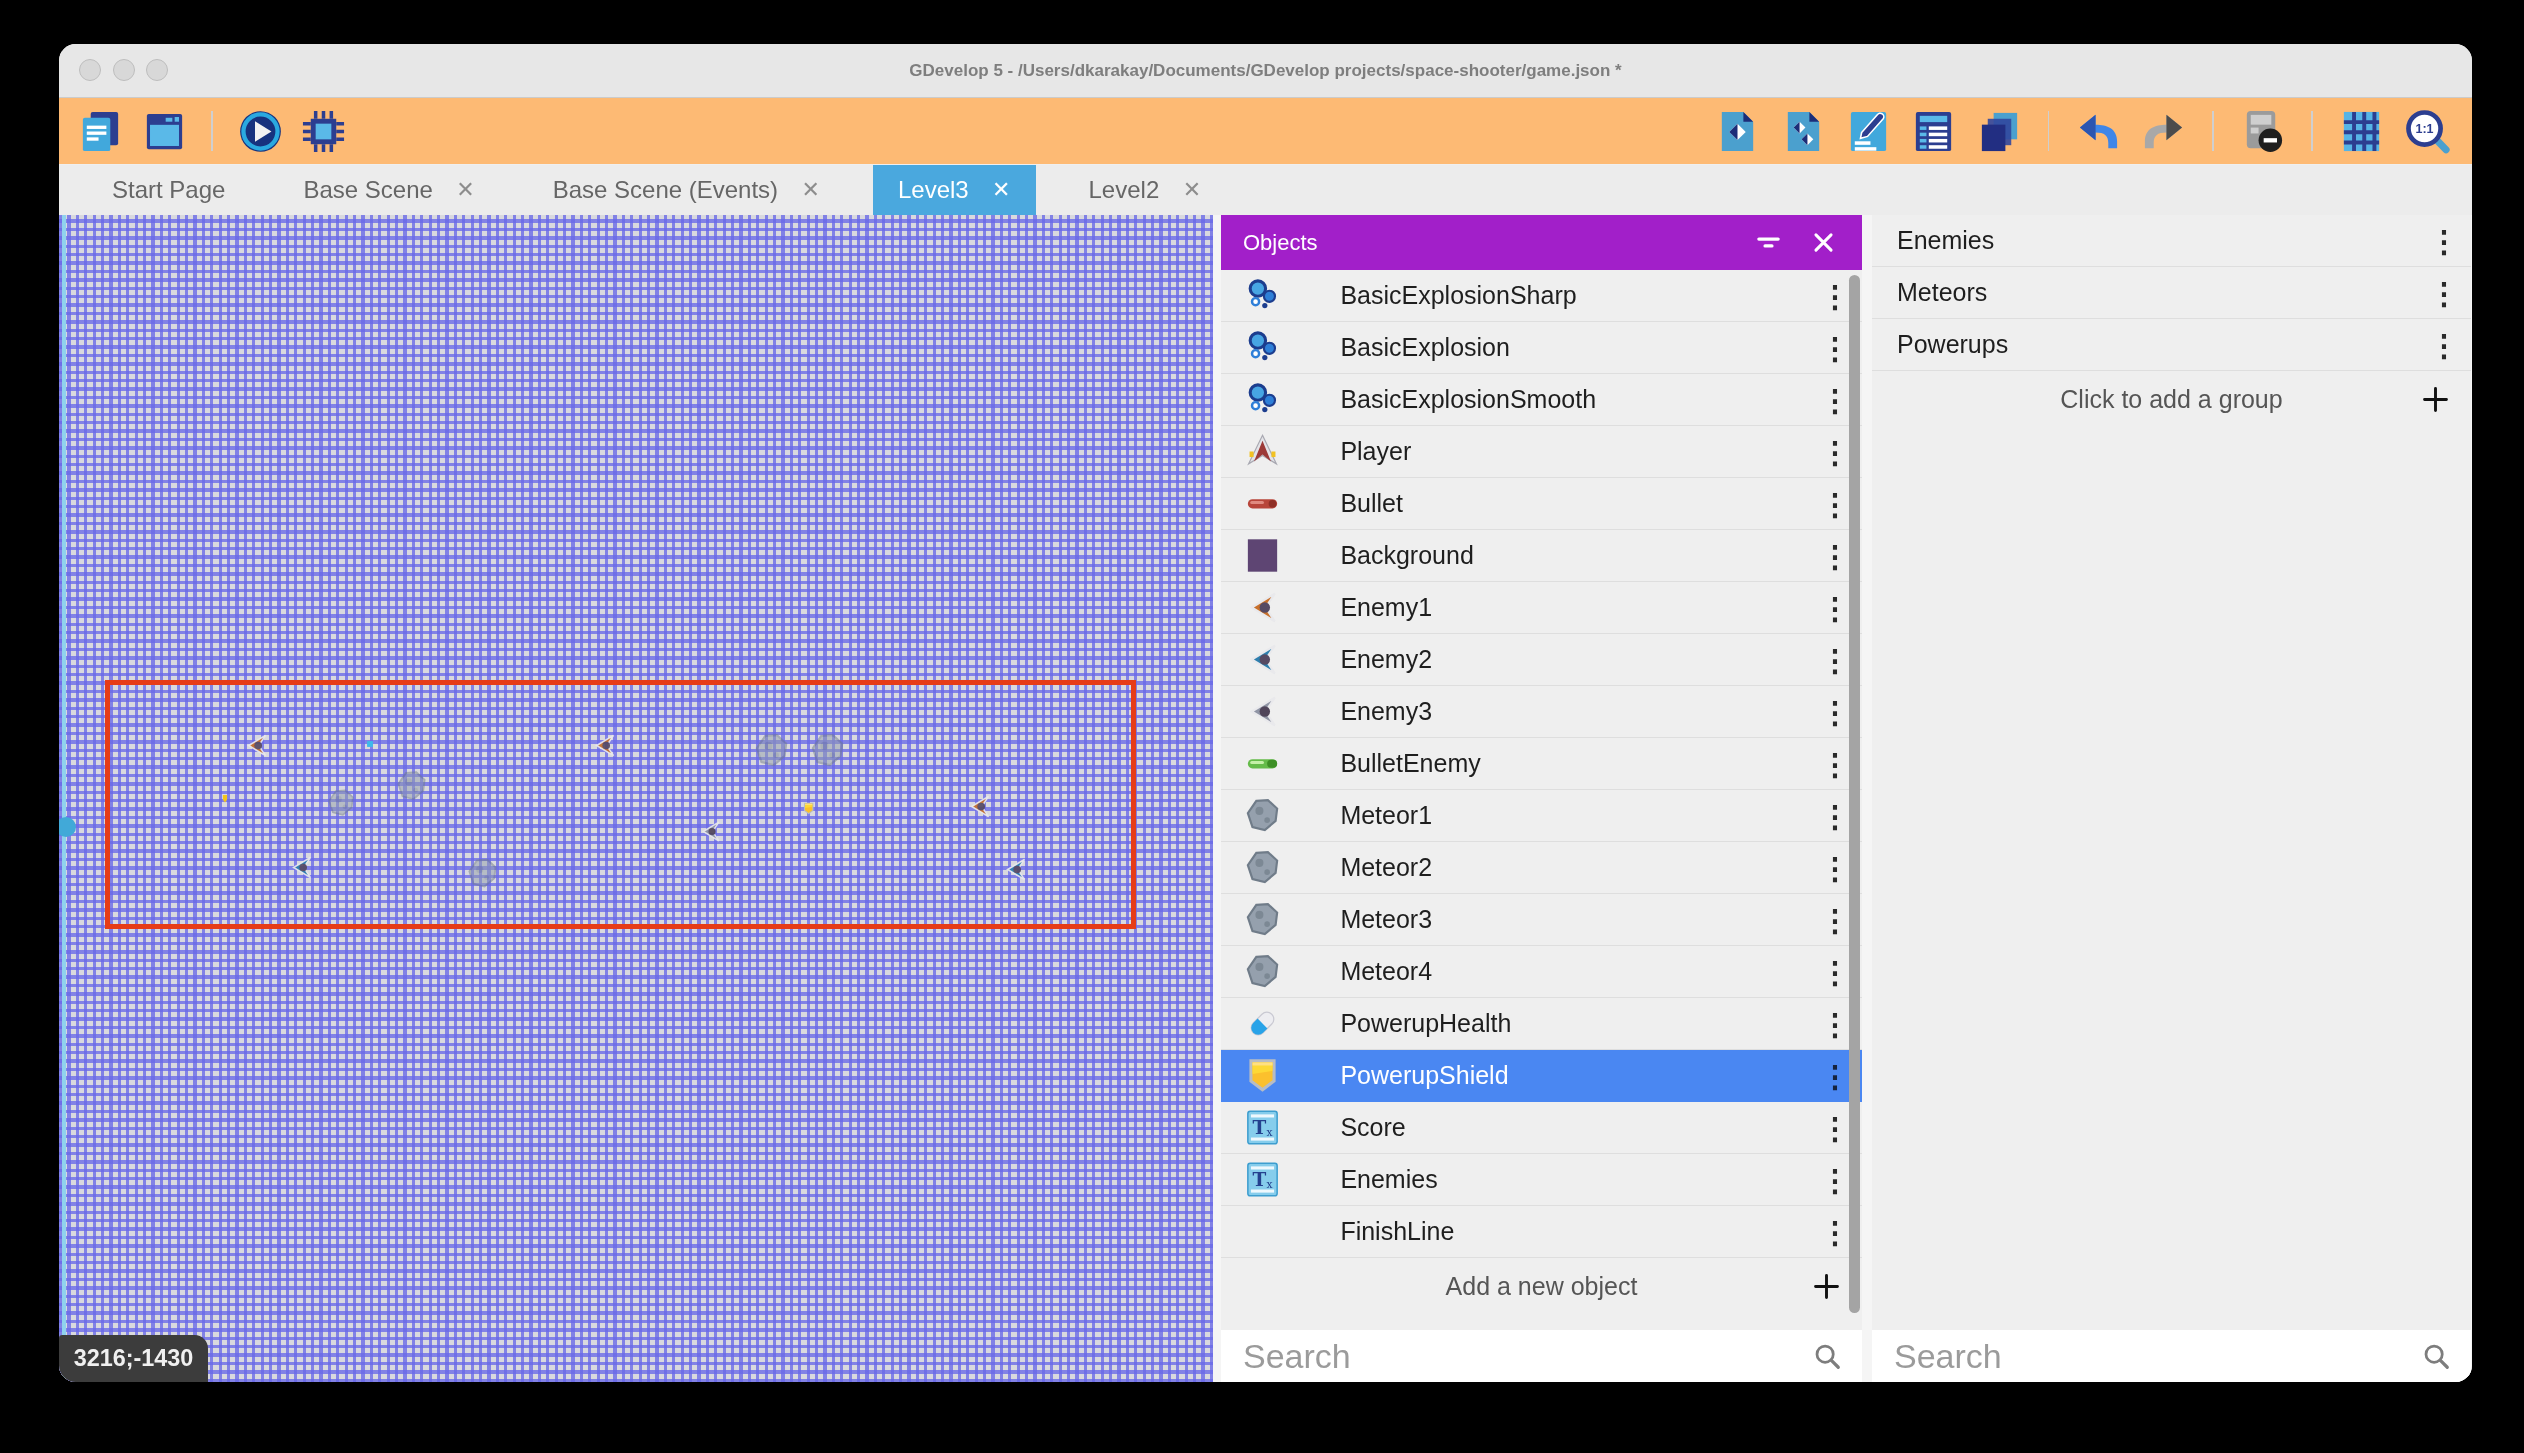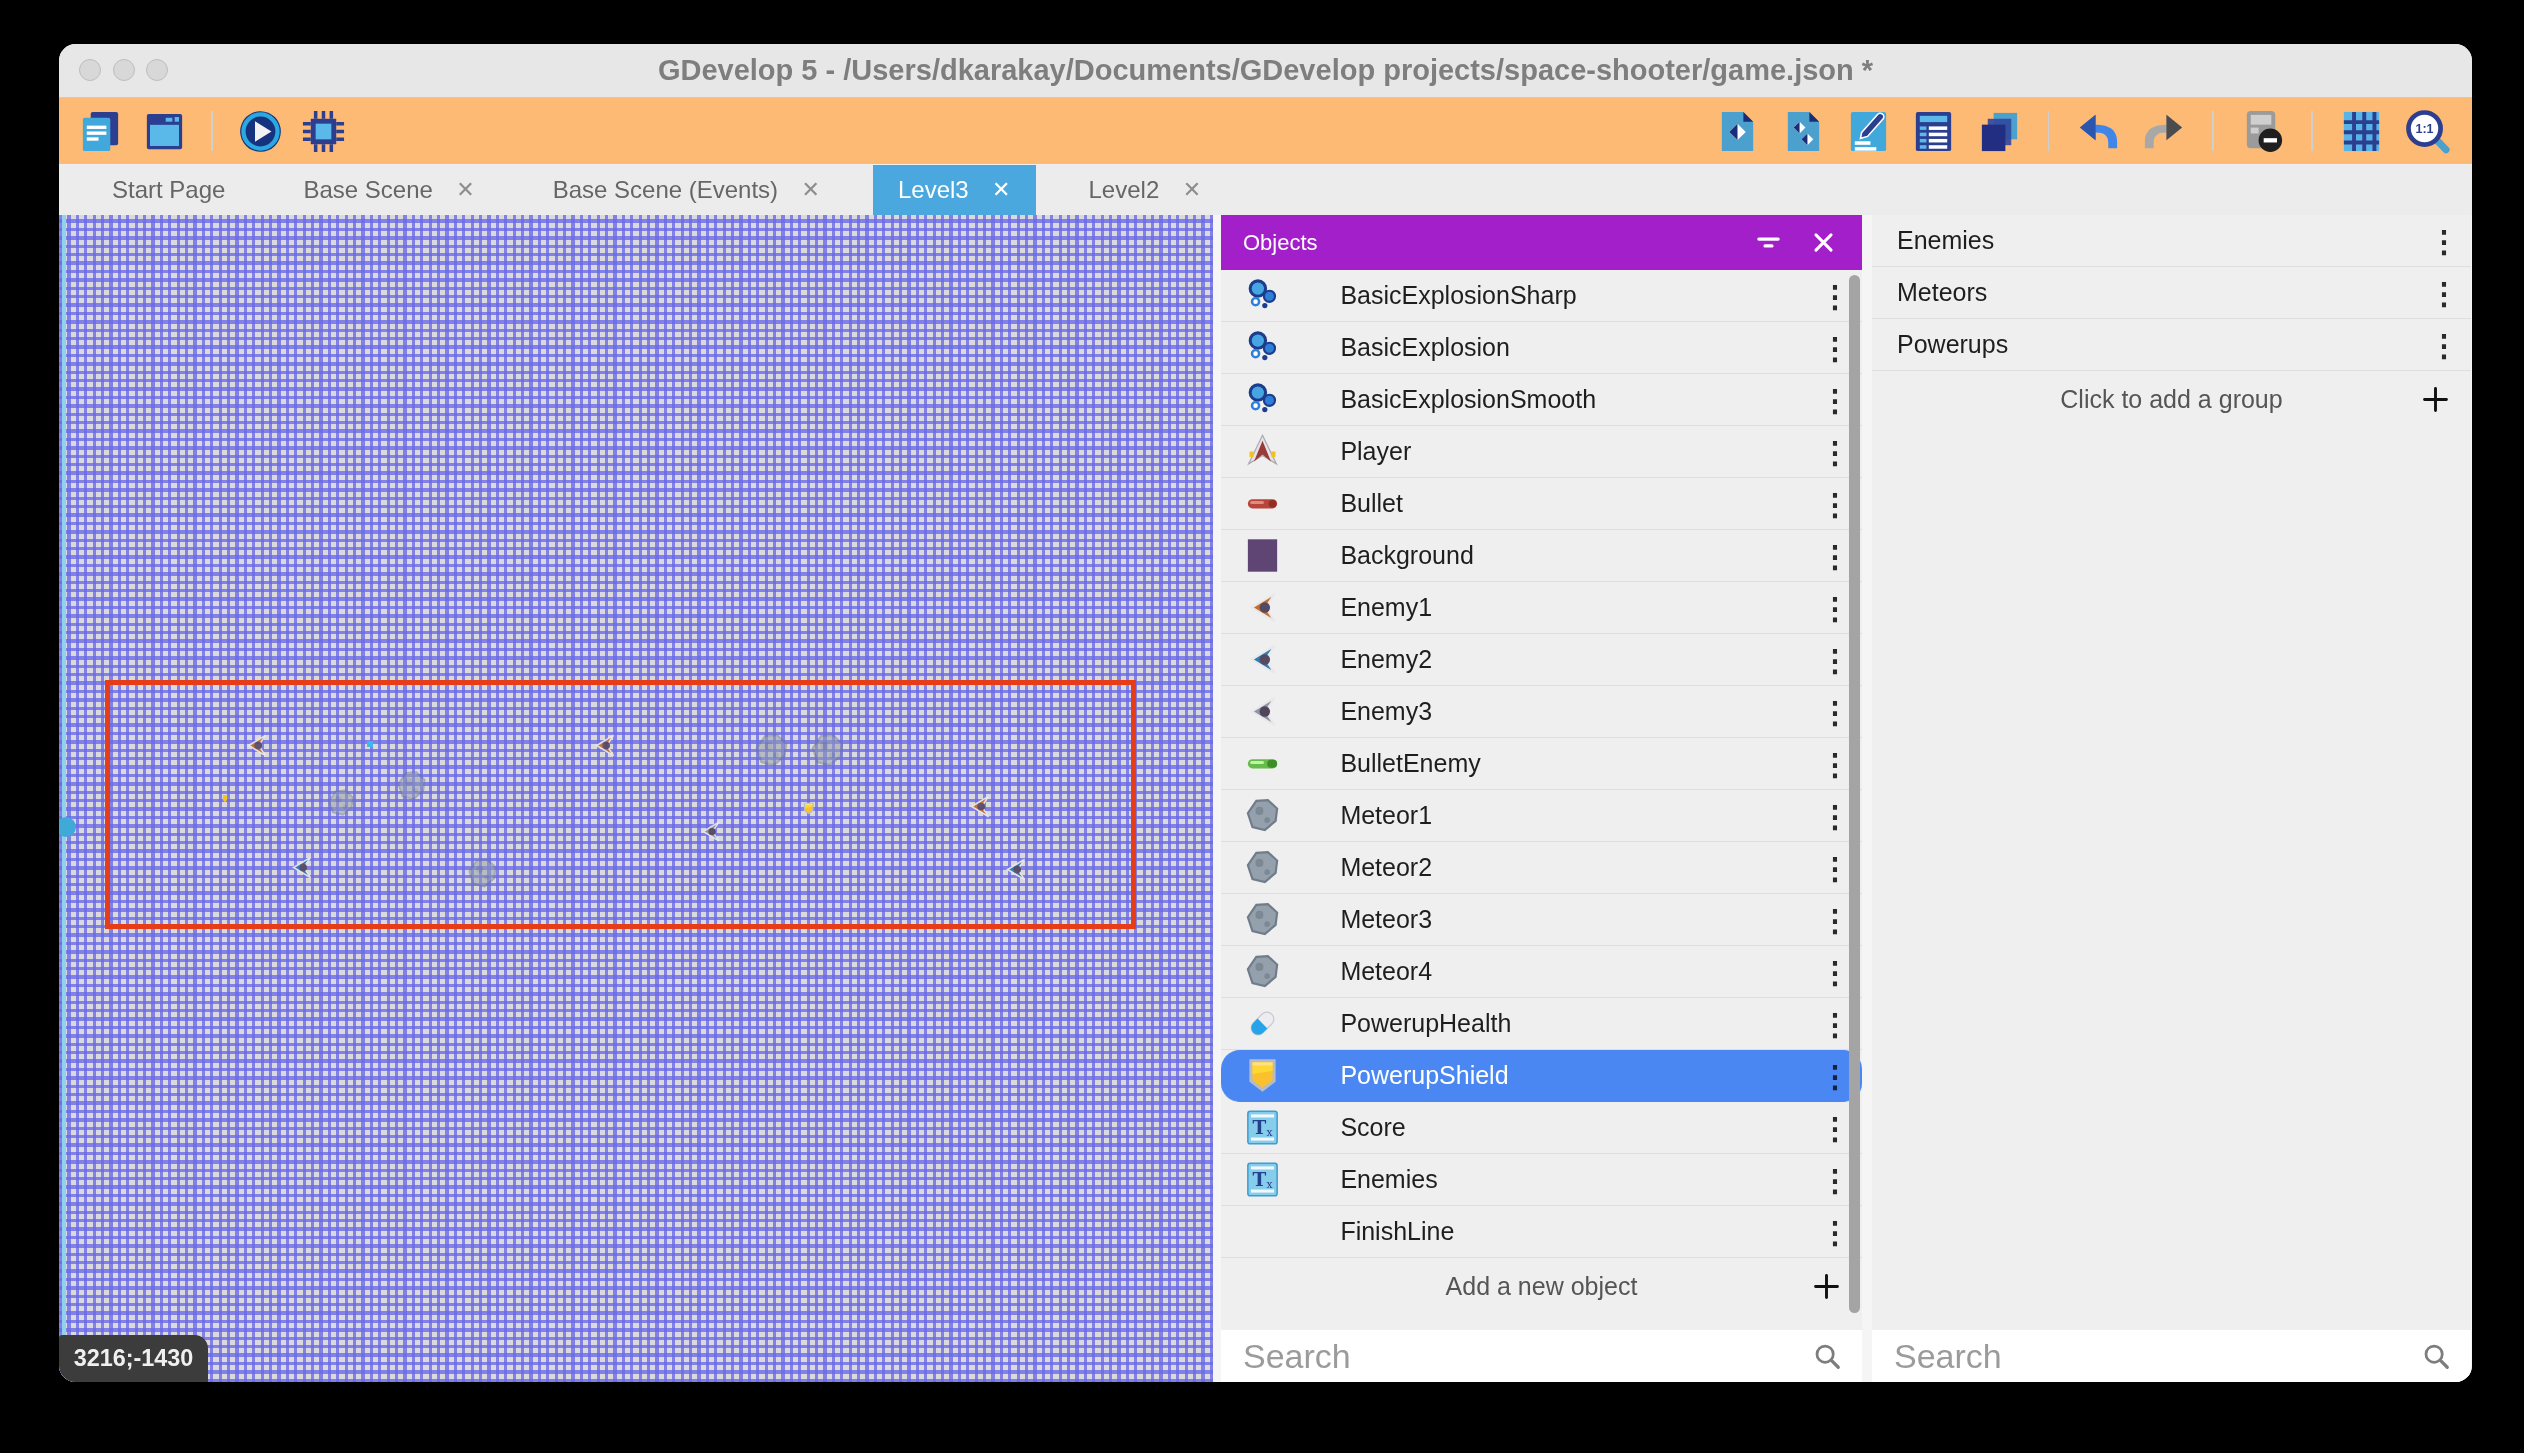--- a/index.html
+++ b/index.html
@@ -9,21 +9,21 @@
     -webkit-font-smoothing:antialiased;
   }
   .window{
     position:absolute;left:59px;top:44px;width:2413px;height:1338px;
     background:#efefef;border-radius:16.7px;overflow:hidden;
   }
   
   .titlebar{position:absolute;left:0;top:0;right:0;height:53px;background:#e7e7e7;border-bottom:1.7px solid #cbcbcb;}
   .traffic{position:absolute;top:15px;width:22px;height:22px;border-radius:50%;background:#d8d8d8;border:1.7px solid #bdbdbd;box-sizing:border-box;}
   .t1{left:20px}.t2{left:54px}.t3{left:87px}
-  .win-title{position:absolute;left:0;right:0;top:0;height:53px;line-height:53px;text-align:center;color:#7e7e7e;font-size:29px;font-weight:700;}
+  .win-title{position:absolute;left:0;right:0;top:0;height:53px;line-height:53px;text-align:center;color:#7e7e7e;font-size:17px;font-weight:700;}
   
   .toolbar{position:absolute;left:0;top:54px;right:0;height:66px;background:#fdba74;display:flex;align-items:center;}
   .tool-left{display:flex;align-items:center;gap:16.7px;margin-left:18.4px;}
   .tool-right{display:flex;align-items:center;gap:18.4px;margin-left:auto;margin-right:22px;}
   .tool{width:47px;height:47px;flex:0 0 auto;}
   .tool svg{width:100%;height:100%;display:block;}
   .tool.sep{width:1.7px;height:40px;background:#cfcfcf;margin:0 6.7px;}
   
   .tabbar{position:absolute;left:0;top:121px;right:0;height:50px;background:#ececec;display:flex;}
   .tab{display:flex;align-items:center;gap:23.4px;padding:0 25px;font-size:24px;color:#666;white-space:nowrap;margin-left:28px;}
@@ -55,21 +55,21 @@
   }
   
   .panel{position:absolute;top:0;height:1167px;background:#efefef;overflow:hidden;}
   .panel-objects{left:1162px;width:641px;}
   .panel-groups{left:1813px;width:599px;}
   .panel-header{height:55px;background:#a21fc9;color:#fff;display:flex;align-items:center;padding:0 22px;box-sizing:border-box;}
   .ph-title{flex:1;font-size:22px;font-weight:500;}
   .ph-icon{width:33px;height:33px;margin-left:22px;}
   .ph-icon svg{width:100%;height:100%;display:block;}
   .row{height:51px;border-bottom:1.7px solid #dedede;display:flex;align-items:center;position:relative;background:#efefef;font-size:25px;color:#1e1e1e;}
-  .row.selected{background:#4a87f2;border-bottom-color:#4a87f2;color:#fff;border-radius:19px;}
+  .row.selected{background:#4a87f2;border-bottom-color:#4a87f2;color:#fff;}
   .obj-icon{width:37px;height:37px;margin-left:23.4px;flex:0 0 auto;}
   .obj-icon svg{width:100%;height:100%;display:block;}
   .obj-label{margin-left:59px;}
   .grp-label{margin-left:25px;}
   .dots{position:absolute;right:13.4px;top:50%;transform:translateY(-50%);font-size:30px;font-weight:700;color:#2a2a2a;width:28.5px;text-align:center;}
   .row.selected .dots{color:#16233f;}
   .add-row{height:56px;display:flex;align-items:center;justify-content:center;font-size:25px;color:#555;position:relative;}
   .add-plus{position:absolute;right:18.4px;width:35px;height:35px;}
   .add-plus svg{width:100%;height:100%;display:block;}
   .search-bar{position:absolute;left:0;right:0;bottom:0;height:52px;background:#fff;display:flex;align-items:center;padding:0 20px;box-sizing:border-box;}

